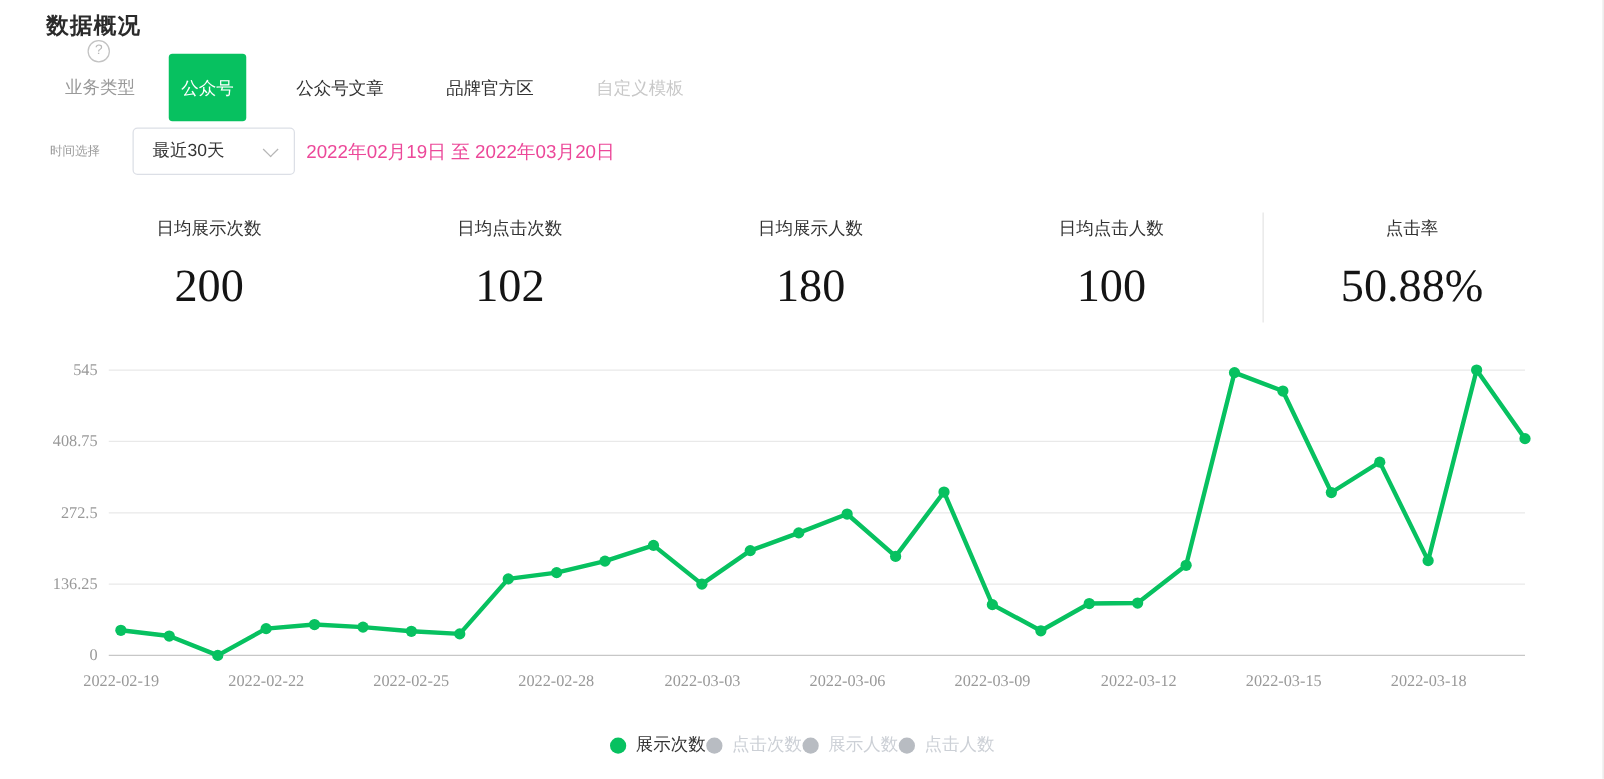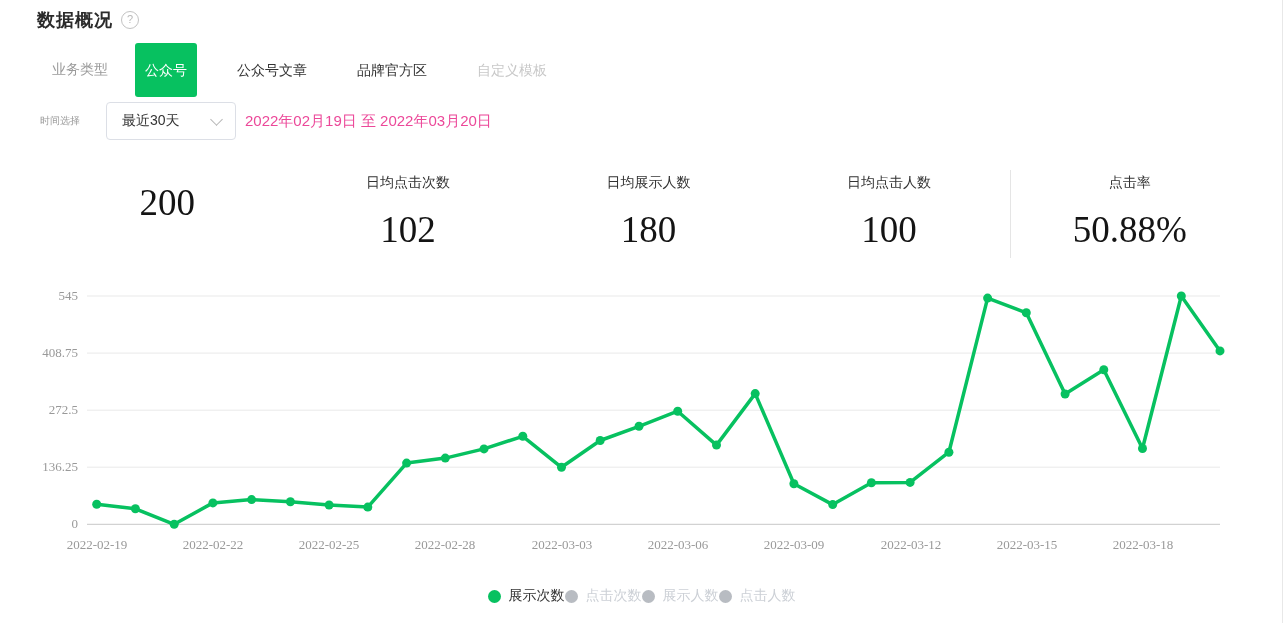--- a/index.html
+++ b/index.html
@@ -1,21 +1,21 @@
 <!DOCTYPE html>
 <html><head>
 <meta charset="utf-8">
 <style>
   html,body{margin:0;padding:0;}
   body{
     width:1283px;height:623px;position:relative;background:#ffffff;
     font-family:"Liberation Sans","DejaVu Sans",sans-serif;color:#333;overflow:hidden;
   }
   
-  .page-header{position:absolute;left:37px;top:8px;display:flex;align-items:center;}
+  .page-header{position:absolute;left:37px;top:8px;display:flex;align-items:center;flex-direction:column;}
   .page-title{font-size:18px;font-weight:700;color:#2b2b2b;letter-spacing:1px;}
   .help-icon{margin-left:8px;width:16px;height:16px;border:1px solid #c3c3c3;border-radius:50%;
     color:#b9b9b9;font-size:11px;line-height:15px;text-align:center;cursor:pointer;}
   
   .tabs-row{position:absolute;left:52px;top:55px;height:30px;display:flex;align-items:center;}
   .tabs-label{font-size:14px;color:#9a9a9a;margin-right:27px;}
   .tab{font-size:14px;color:#333;margin-right:30px;padding:12px 10px;height:30px;line-height:30px;
     border-radius:3px;cursor:pointer;white-space:nowrap;}
   .tab.active{background:#07C160;color:#fff;}
   .tab.disabled{color:#c8c8c8;}
@@ -69,20 +69,21 @@
   <span class="time-label">时间选择</span>
   <div class="select-box">
     <span class="select-value">最近30天</span>
     <span class="chevron"></span>
   </div>
   <span class="date-range">2022年02月19日 至 2022年03月20日</span>
 </div>
 
 <div class="stats-row">
   <div class="stat-card">
+    <div class="stat-label">日均展示次数</div>
     <div class="stat-value">200</div>
   </div>
   <div class="stat-card">
     <div class="stat-label">日均点击次数</div>
     <div class="stat-value">102</div>
   </div>
   <div class="stat-card">
     <div class="stat-label">日均展示人数</div>
     <div class="stat-value">180</div>
   </div>

